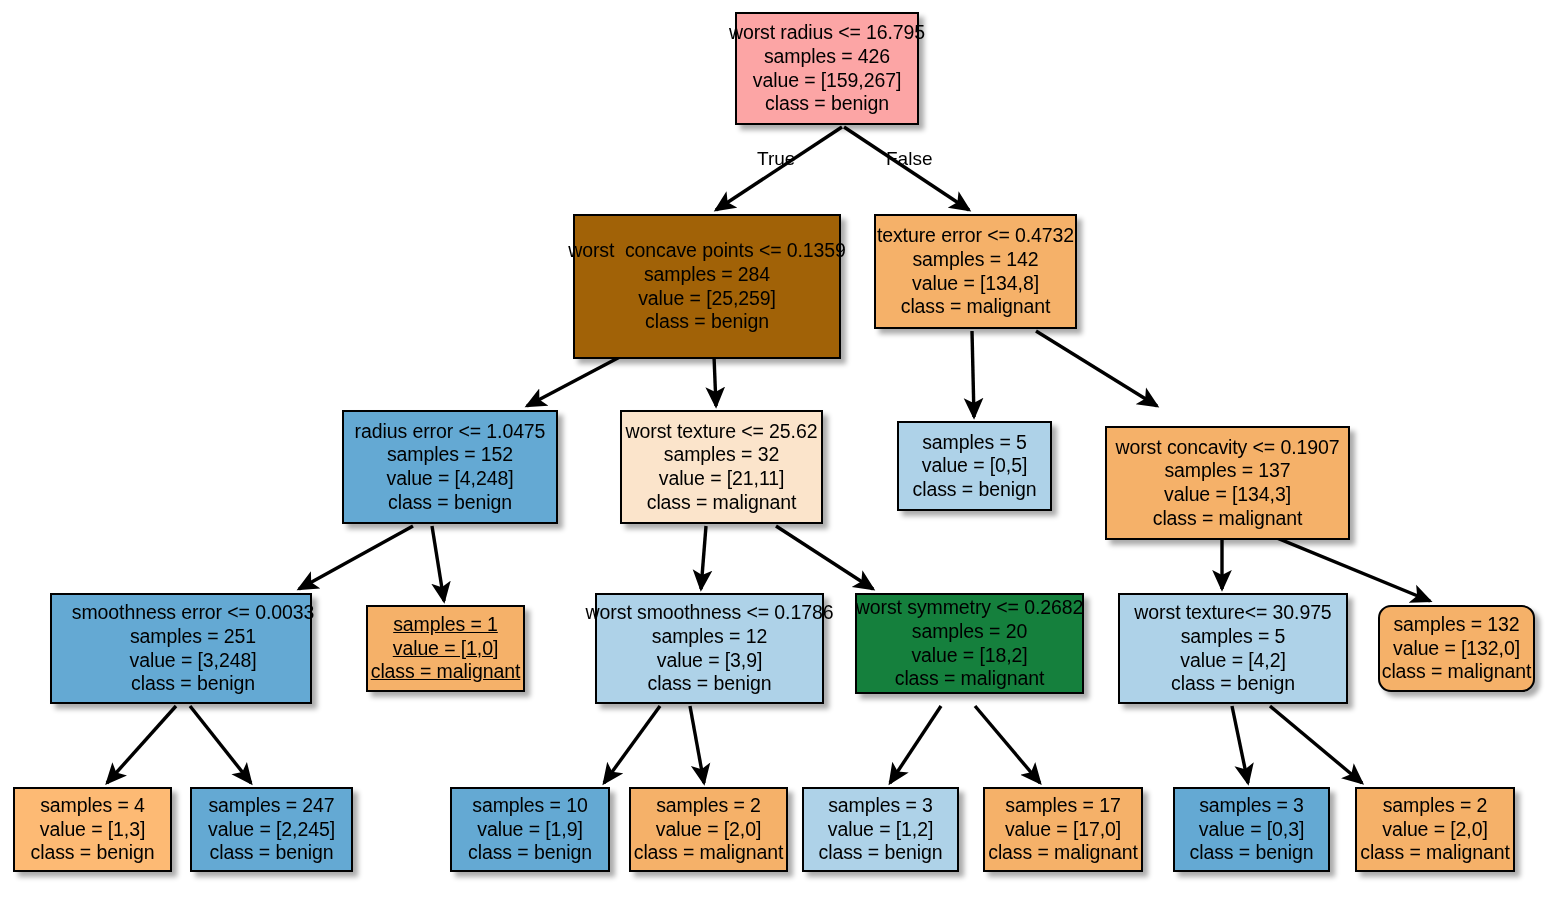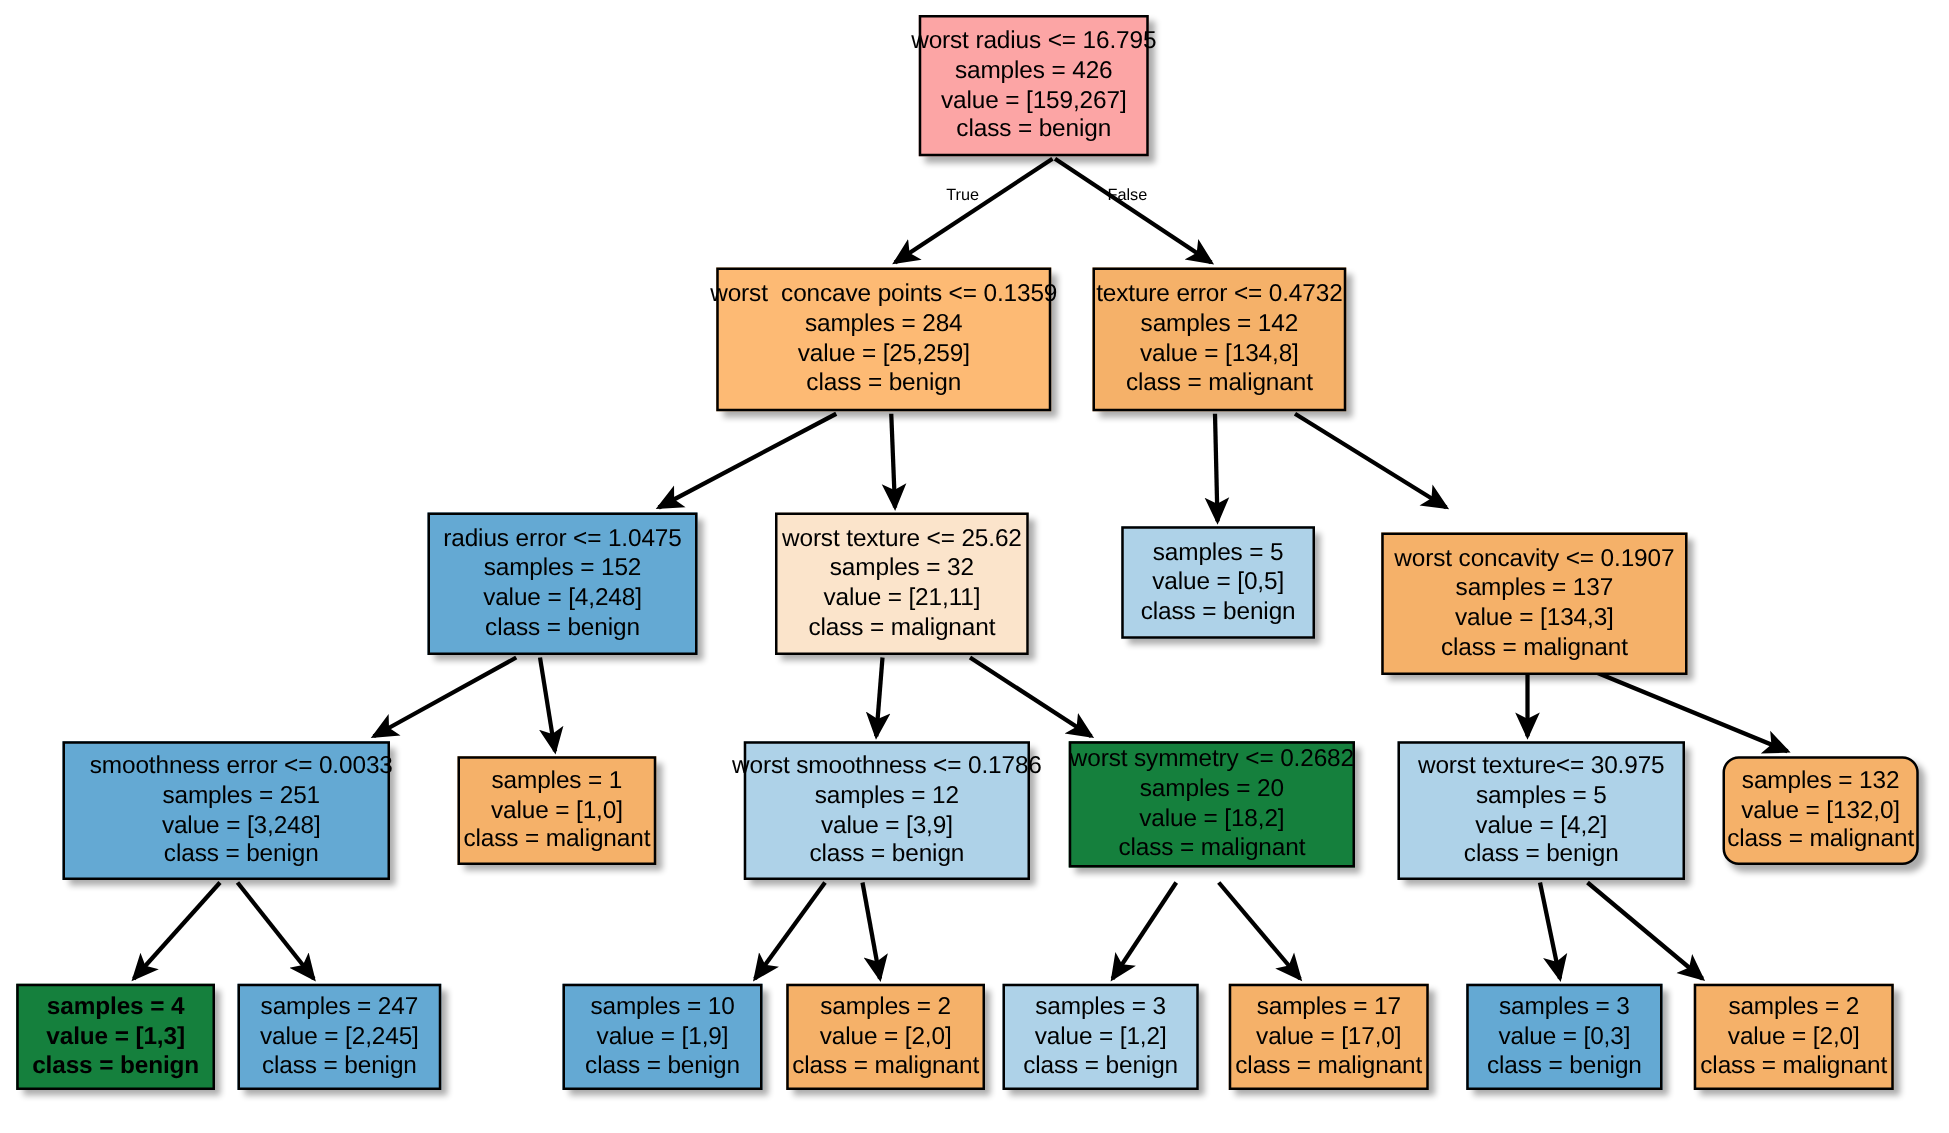--- a/index.html
+++ b/index.html
@@ -39,21 +39,21 @@
     white-space: pre;
     color: #000000;
     font-size: 19.5px;
     line-height: 1.21;
     letter-spacing: -0.1px;
     text-align: center;
   }
   .edge-label {
     position: absolute;
     color: #000000;
-    font-size: 13px;
+    font-size: 19px;
     line-height: 1;
     z-index: 3;
     white-space: pre;
   }
 </style>
 </head>
 <body>
 
 <div id="canvas">
   <svg id="edges" viewBox="0 0 1559 906">
@@ -85,21 +85,21 @@
         <line x1="1270" y1="706" x2="1362" y2="783" stroke="#000000" stroke-width="3.4" marker-end="url(#arrowhead)"></line>
       </g>
   </svg>
   <div id="node-layer">
       <div class="node" style="left: 735px; top: 12px; width: 184px; height: 113px; background: #fca5a5;">
         <span class="line">worst radius &lt;= 16.795</span>
         <span class="line">samples = 426</span>
         <span class="line">value = [159,267]</span>
         <span class="line">class = benign</span>
       </div>
-      <div class="node" style="left: 573px; top: 214px; width: 268px; height: 115px; background: #fdba74;">
+      <div class="node" style="left: 573px; top: 214px; width: 268px; height: 145px; background: #a16207;">
         <span class="line">worst  concave points &lt;= 0.1359</span>
         <span class="line">samples = 284</span>
         <span class="line">value = [25,259]</span>
         <span class="line">class = benign</span>
       </div>
       <div class="node" style="left: 874px; top: 214px; width: 203px; height: 115px; background: rgb(245, 177, 105);">
         <span class="line">texture error &lt;= 0.4732</span>
         <span class="line">samples = 142</span>
         <span class="line">value = [134,8]</span>
         <span class="line">class = malignant</span>
@@ -126,21 +126,21 @@
         <span class="line">samples = 137</span>
         <span class="line">value = [134,3]</span>
         <span class="line">class = malignant</span>
       </div>
       <div class="node" style="left: 50px; top: 593px; width: 262px; height: 111px; background: rgb(100, 169, 211); padding-left: 24px;">
         <span class="line">smoothness error &lt;= 0.0033</span>
         <span class="line">samples = 251</span>
         <span class="line">value = [3,248]</span>
         <span class="line">class = benign</span>
       </div>
-      <div class="node" style="left: 366px; top: 605px; width: 159px; height: 87px; background: rgb(245, 177, 105);">
+      <div class="node" style="left: 366px; top: 605px; width: 159px; height: 87px; background: rgb(245, 177, 105); text-decoration: underline;">
         <span class="line">samples = 1</span>
         <span class="line">value = [1,0]</span>
         <span class="line">class = malignant</span>
       </div>
       <div class="node" style="left: 595px; top: 593px; width: 229px; height: 111px; background: rgb(174, 210, 232);">
         <span class="line">worst smoothness &lt;= 0.1786</span>
         <span class="line">samples = 12</span>
         <span class="line">value = [3,9]</span>
         <span class="line">class = benign</span>
       </div>
@@ -154,21 +154,21 @@
         <span class="line">worst texture&lt;= 30.975</span>
         <span class="line">samples = 5</span>
         <span class="line">value = [4,2]</span>
         <span class="line">class = benign</span>
       </div>
       <div class="node" style="left: 1378px; top: 605px; width: 157px; height: 87px; background: rgb(245, 177, 105); border-radius: 13px;">
         <span class="line">samples = 132</span>
         <span class="line">value = [132,0]</span>
         <span class="line">class = malignant</span>
       </div>
-      <div class="node" style="left: 13px; top: 787px; width: 159px; height: 85px; background: #15803d; font-weight: bold;">
+      <div class="node" style="left: 13px; top: 787px; width: 159px; height: 85px; background: #fdba74;">
         <span class="line">samples = 4</span>
         <span class="line">value = [1,3]</span>
         <span class="line">class = benign</span>
       </div>
       <div class="node" style="left: 190px; top: 787px; width: 163px; height: 85px; background: rgb(100, 169, 211);">
         <span class="line">samples = 247</span>
         <span class="line">value = [2,245]</span>
         <span class="line">class = benign</span>
       </div>
       <div class="node" style="left: 450px; top: 787px; width: 160px; height: 85px; background: rgb(100, 169, 211);">

